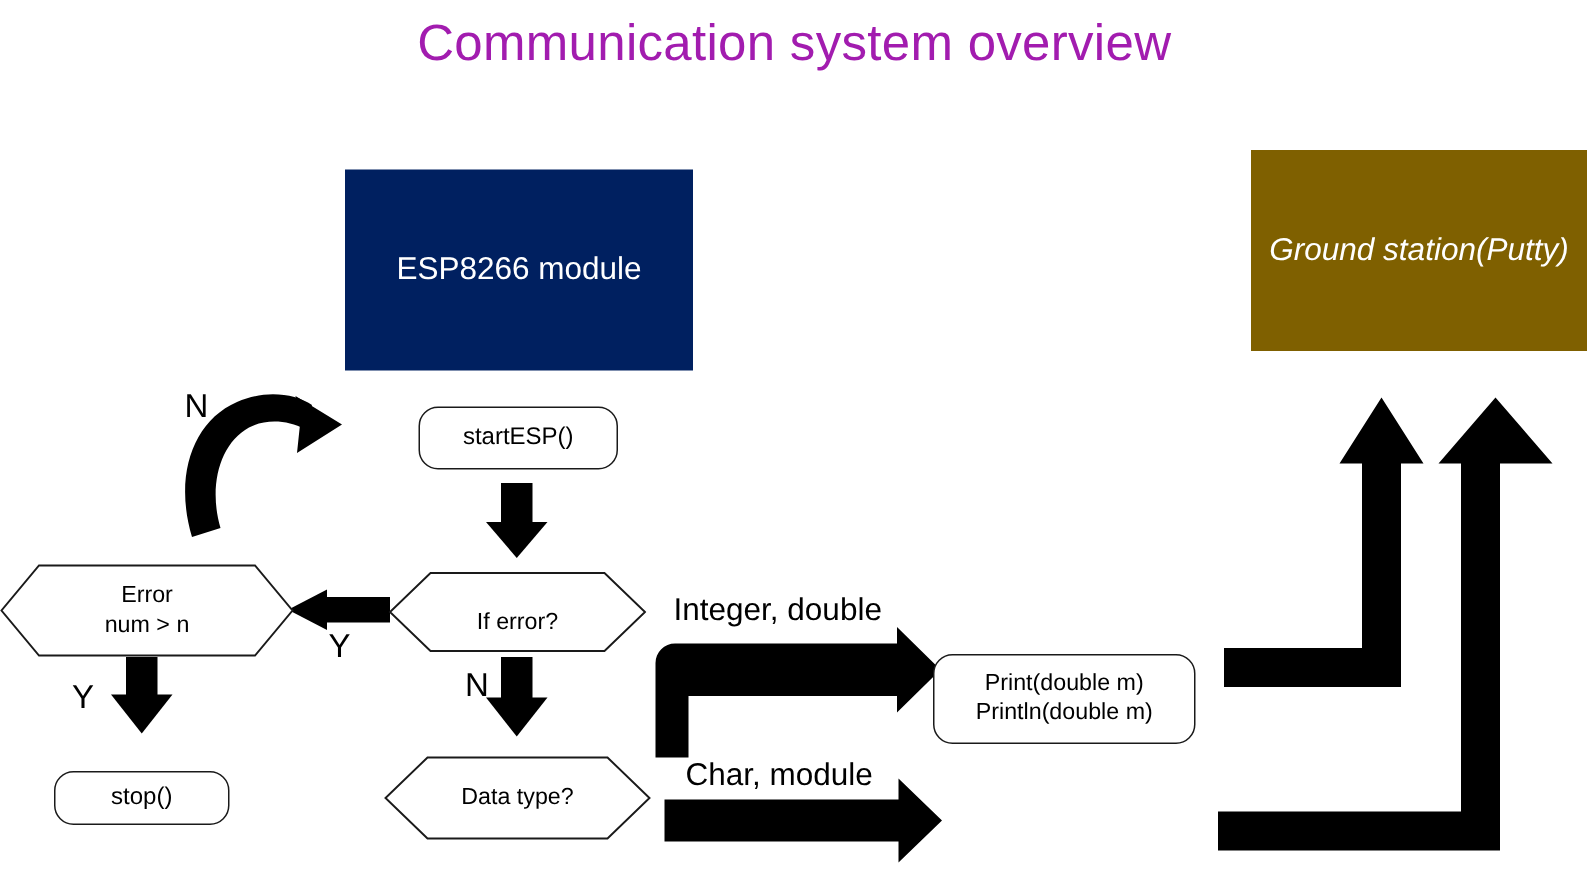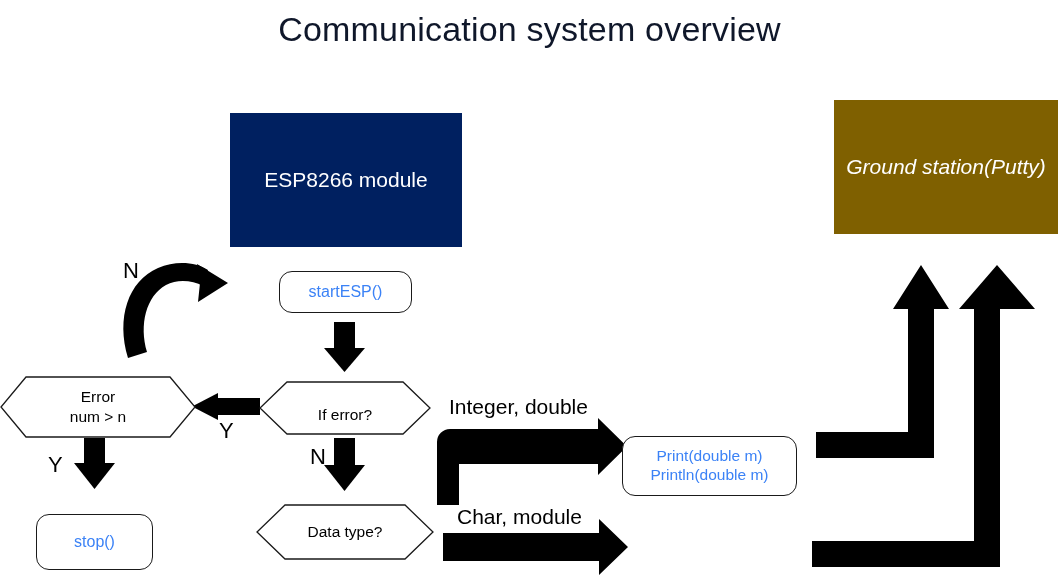--- a/index.html
+++ b/index.html
@@ -22,21 +22,21 @@
 
   
   #title {
     left: 0;
     top: 10px;
     width: 1059px;
     text-align: center;
     font-size: 34px;
     font-weight: 400;
     letter-spacing: 0.2px;
-    color: #0f172a;
+    color: #a21caf;
     white-space: nowrap;
   }
 
   
   .solid-box {
     display: flex;
     align-items: center;
     justify-content: center;
     text-align: center;
     color: #ffffff;
@@ -48,21 +48,21 @@
 
   
   .proc-box {
     display: flex;
     align-items: center;
     justify-content: center;
     text-align: center;
     border: 1.3px solid #1a1a1a;
     border-radius: 13px;
     background: #ffffff;
-    color: #3b82f6;
+    color: #000000;
     font-size: 16px;
     line-height: 1.2;
     box-sizing: border-box;
     padding: 14px 6px;
     white-space: pre-line;
   }
   .proc-box.small { font-size: 15.5px; margin-top: 20px; }
 
   
   .hex-wrap { }
@@ -186,21 +186,21 @@
                L1035,309
                L1000,309
                L1000,567
                L812,567
                Z"></path>
     </g>
   </svg>
 
   <div class="abs proc-box" style="left:279px; top:271px; width:133px; height:42px;">startESP()</div>
 
-  <div class="abs proc-box" style="left:36px; top:514px; width:117px; height:56px;">stop()</div>
+  <div class="abs proc-box" style="left:36px; top:514px; width:117px; height:36px;">stop()</div>
 
   <div class="abs proc-box small" style="left:622px; top:416px; width:175px; height:60px;">Print(double m)
 Println(double m)</div>
 
 
   <div class="abs hex-wrap" style="left:0px; top:376px; width:196px; height:62px;">
     <svg width="196" height="62" viewBox="0 0 196 62">
       <polygon points="26,1 170,1 195,31 170,61 26,61 1,31" fill="#ffffff" stroke="#1a1a1a" stroke-width="1.3"></polygon>
     </svg>
     <div class="hex-label">Error

